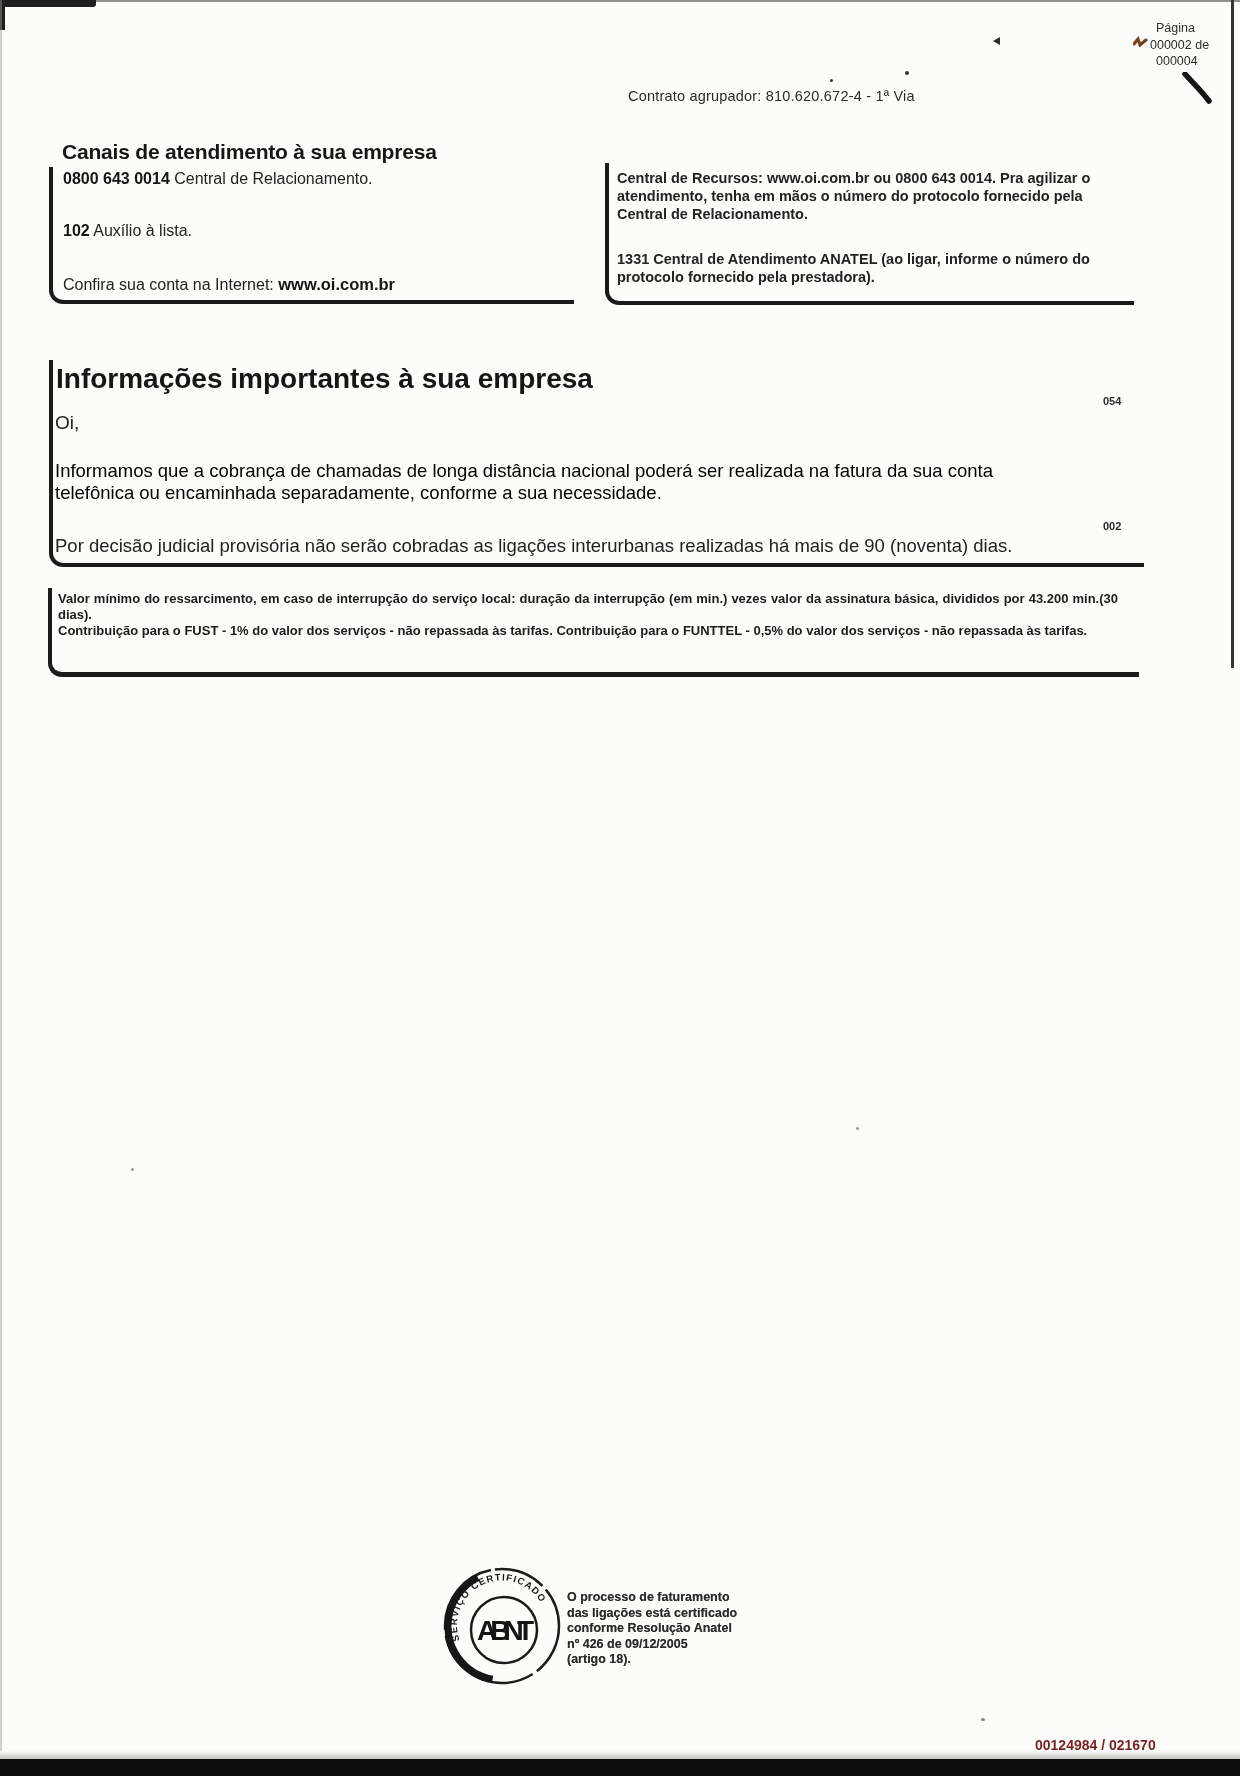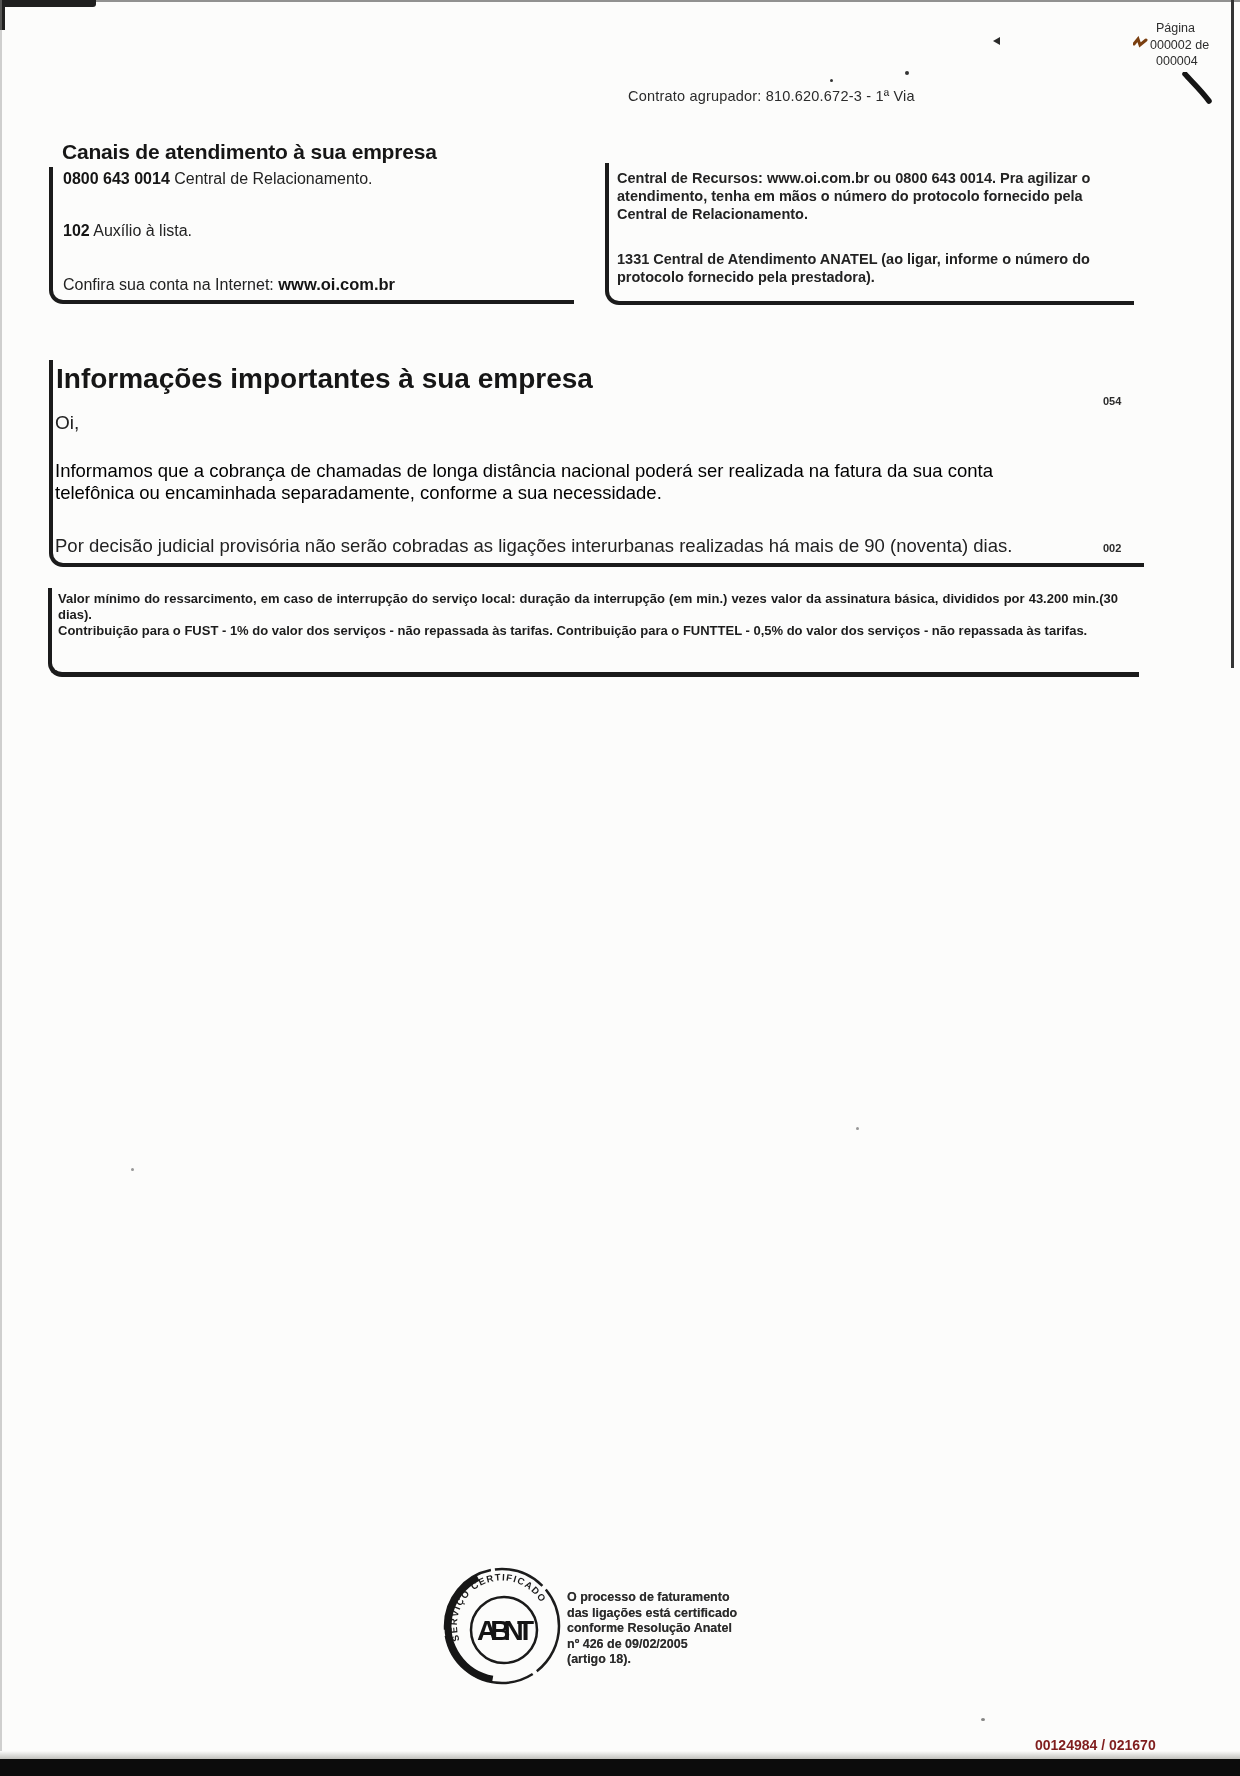--- a/index.html
+++ b/index.html
@@ -47,21 +47,21 @@
 
   
   .res-par{left:617px;width:500px;font-size:14.5px;font-weight:700;line-height:18px;color:#232323;}
   .res1{top:169px;}
   .res2{top:250px;}
 
   
   .info-title{left:56px;top:363px;font-size:28px;font-weight:700;color:#161616;}
   .mini-code{font-size:11px;font-weight:700;color:#2c2c2c;}
   .code1{left:1103px;top:395px;}
-  .code2{left:1103px;top:542px;}
+  .code2{left:1103px;top:520px;}
   .info-greet{left:55px;top:412px;font-size:19px;color:#222;}
   .info-par1{left:55px;top:460px;width:955px;font-size:18.5px;line-height:21.5px;color:#000000;}
   .info-par2{left:55px;top:535px;font-size:18.5px;color:#222;}
 
   
   .fine-text{left:58px;top:591px;width:1060px;font-size:13px;line-height:16.2px;
     font-weight:600;color:#1c1c1c;text-align:justify;}
 
   
   .seal{left:437px;top:1560px;}
@@ -83,21 +83,21 @@
   <div class="abs edge-right-line"></div>
   <div class="abs bottom-fade"></div>
   <div class="abs bottom-bar"></div>
   <div class="abs speck" style="left:830px;top:79px;width:3px;height:3px;"></div>
   <div class="abs speck" style="left:905px;top:71px;width:4px;height:4px;"></div>
   <div class="abs speck" style="left:981px;top:1718px;width:4px;height:3px;opacity:.6;"></div>
   <div class="abs speck" style="left:856px;top:1127px;width:3px;height:3px;opacity:.5;"></div>
   <div class="abs speck" style="left:131px;top:1168px;width:3px;height:3px;opacity:.5;"></div>
   <div class="abs tri-left"></div>
 
-  <div class="abs contract-line">Contrato agrupador: 810.620.672-3 - 1ª Via</div>
+  <div class="abs contract-line">Contrato agrupador: 810.620.672-4 - 1ª Via</div>
   <div class="abs page-block">
     <div class="l1">Página</div>
     <div>000002 de</div>
     <div class="l1">000004</div>
   </div>
   <svg class="abs pen-check" width="15" height="13">
     <path d="M1,8 L5,3 L7,9 L13,4" stroke="#7a3f10" stroke-width="3" fill="none" stroke-linecap="round"></path>
   </svg>
   <svg class="abs pen-stroke" width="32" height="32">
     <path d="M3,2 C10,10 18,17 27,29" stroke="#151515" stroke-width="5.5" fill="none" stroke-linecap="round"></path>
@@ -142,19 +142,19 @@
     <text font-size="9.5" font-weight="700" fill="#1a1a1a" letter-spacing="1.2" font-family="Liberation Sans, sans-serif">
       <textPath href="#arcTop" startOffset="4">SERVIÇO CERTIFICADO</textPath>
     </text>
     <circle cx="67" cy="70" r="33" fill="none" stroke="#1a1a1a" stroke-width="2.5"></circle>
     <text x="67" y="80" font-size="28" font-weight="700" fill="#141414" text-anchor="middle" letter-spacing="-3" textLength="54" font-family="Liberation Sans, sans-serif">ABNT</text>
   </svg>
   <div class="abs cert-text">
     <div>O processo de faturamento</div>
     <div>das ligações está certificado</div>
     <div>conforme Resolução Anatel</div>
-    <div>nº 426 de 09/02/2005</div>
+    <div>nº 426 de 09/12/2005</div>
     <div>(artigo 18).</div>
   </div>
 
   <div class="abs doc-code">00124984 / 021670</div>
 
 </div>
 
 </body></html>

